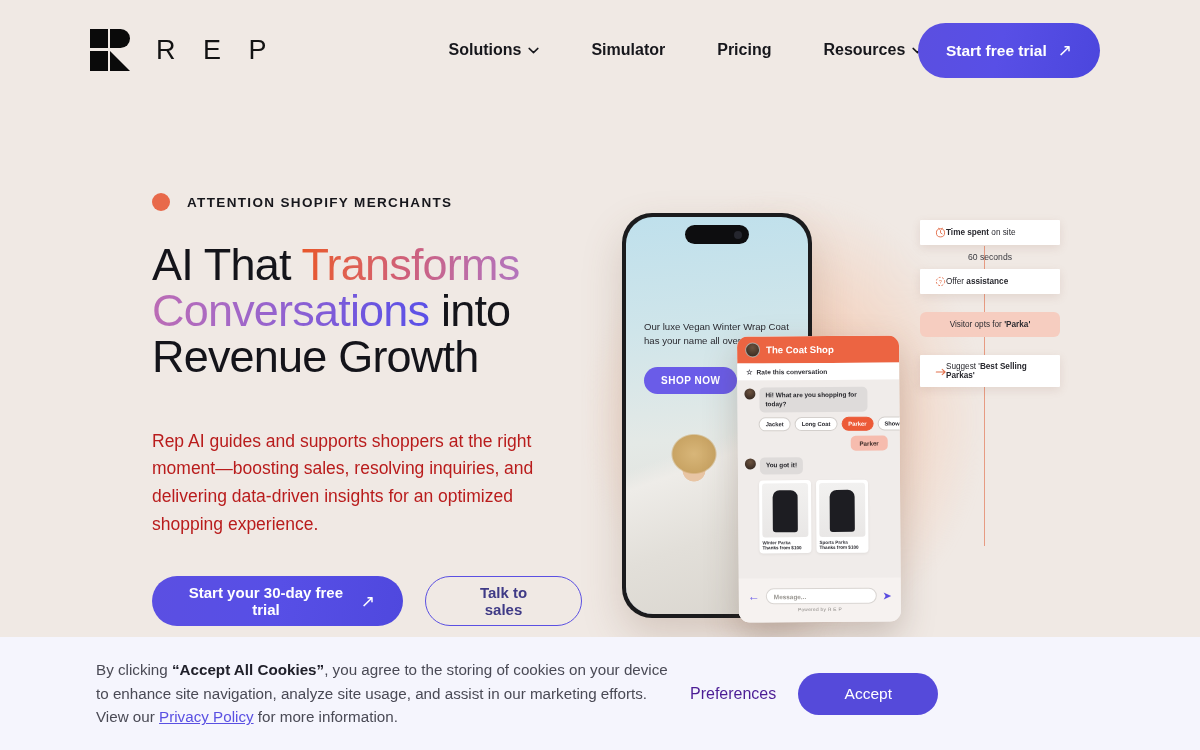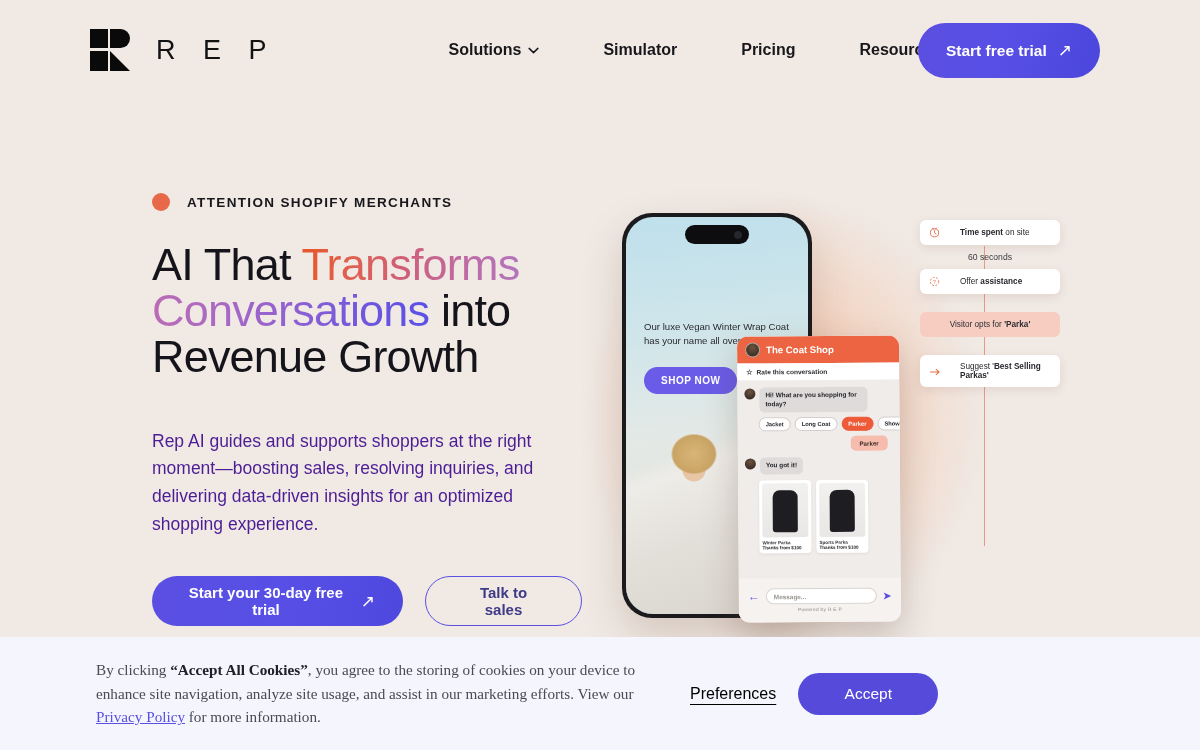--- a/index.html
+++ b/index.html
@@ -27,21 +27,21 @@
   }
   .logo-mark .leg {
     position: absolute; left: 20px; top: 22px; width: 20px; height: 20px;
     background: #0a0a0a; clip-path: polygon(0 0, 100% 100%, 0 100%);
   }
   .brand-word {
     margin-left: 26px; font-size: 27px; letter-spacing: 10px;
     color: #121212; font-weight: 400;
   }
 
-  .nav { display: flex; align-items: center; gap: 16px; margin-left: 148px; }
+  .nav { display: flex; align-items: center; gap: 4px; margin-left: 148px; }
   .nav-item {
     display: flex; align-items: center; gap: 7px;
     font-size: 16px; font-weight: 700; color: #17171c;
     padding: 0 24px; cursor: pointer; white-space: nowrap;
   }
   .chev { width: 11px; height: 7px; display: block; }
   .chev svg { display: block; }
 
   .cta-top {
     position: absolute; right: 100px; top: 23px;
@@ -66,21 +66,21 @@
   }
   .grad-a {
     background: linear-gradient(95deg, #e8562a 0%, #e0604f 22%, #cf5f7a 48%, #bc6ca8 78%, #b375bd 100%);
     -webkit-background-clip: text; background-clip: text; color: transparent;
   }
   .grad-b {
     background: linear-gradient(95deg, #bc6cb4 0%, #a869c4 26%, #8a5fd4 55%, #6a55e0 80%, #5a50e8 100%);
     -webkit-background-clip: text; background-clip: text; color: transparent;
   }
   .subcopy {
-    margin-top: 48px; font-size: 17.5px; line-height: 1.58; color: #4c1d95; width: 412px;
+    margin-top: 48px; font-size: 17.5px; line-height: 1.58; color: #b91c1c; width: 412px;
   }
   .hero-btns { margin-top: 38px; display: flex; align-items: center; gap: 22px; }
   .btn-primary {
     height: 50px; padding: 0 28px; border-radius: 25px; border: none;
     background: linear-gradient(100deg, #5b4fe2 0%, #574fe6 50%, #4f48de 100%);
     color: #fff; font-size: 15px; font-weight: 700;
     display: flex; align-items: center; gap: 9px; cursor: pointer;
     font-family: "Liberation Sans", sans-serif;
   }
   .btn-outline {
@@ -206,49 +206,49 @@
     font-size: 6.4px; color: #9a9792; font-weight: 600;
   }
   .powered { font-size: 4.8px; color: #8d8a86; letter-spacing: .3px; }
 
   
   .flow { position: absolute; left: 360px; top: 100px; width: 140px; }
   .flow-line {
     position: absolute; left: 64px; top: 26px; width: 1.4px; height: 300px; background: #e79b82;
   }
   .flow-node {
-    position: relative; background: #fff; border-radius: 6px; padding: 7px 9px;
+    position: relative; background: #fff; border-radius: 1px; padding: 7px 15px;
     font-size: 8.2px; color: #27272d; box-shadow: 0 3px 10px rgba(140,95,75,.14);
-    display: flex; align-items: center; gap: 20px; z-index: 2;
+    display: flex; align-items: center; gap: 0; z-index: 2;
   }
   .flow-node b { font-weight: 700; }
   .flow-label {
     text-align: center; font-size: 8.6px; color: #3a3a40; padding: 7px 0; z-index: 2;
     position: relative; background: transparent;
   }
   .flow-band {
     position: relative; background: #f6cdc0; border-radius: 6px; padding: 8px 9px;
     font-size: 8.2px; color: #2c2c31; text-align: center; z-index: 2;
   }
   .f-ico { flex: none; width: 11px; height: 11px; }
   .f-spacer { height: 18px; }
 
   
   .cookie {
     position: absolute; left: 0; bottom: 0; width: 1200px; height: 113px;
     background: #f5f5fd; display: flex; align-items: center; z-index: 40;
   }
   .cookie-text {
-    margin-left: 96px; width: 580px; font-size: 15.2px; line-height: 1.55; color: #4a4a55; font-family: Liberation Serif, serif;
+    margin-left: 96px; width: 580px; font-size: 15.2px; line-height: 1.55; color: #4a4a55;
   }
   .cookie-text b { color: #20202a; font-weight: 700; }
   .cookie-link { color: #5a50e2; text-decoration: underline; cursor: pointer; }
   .cookie-actions { display: flex; align-items: center; gap: 22px; margin-left: 14px; }
   .pref-link {
-    color: #000000; font-size: 16px; text-decoration: underline; cursor: pointer;
+    color: #4c1d95; font-size: 16px; cursor: pointer;
     text-underline-offset: 5px;
   }
   .btn-deny {
     width: 158px; height: 42px; border-radius: 21px; border: 1.6px solid #4f46d8;
     background: #faf9f7; color: #4c44c9; font-size: 15.5px; cursor: pointer;
     font-family: "Liberation Sans", sans-serif;
   }
   .btn-accept {
     width: 140px; height: 42px; border-radius: 21px; border: none;
     background: #554ada; color: #fff; font-size: 15.5px; cursor: pointer;

